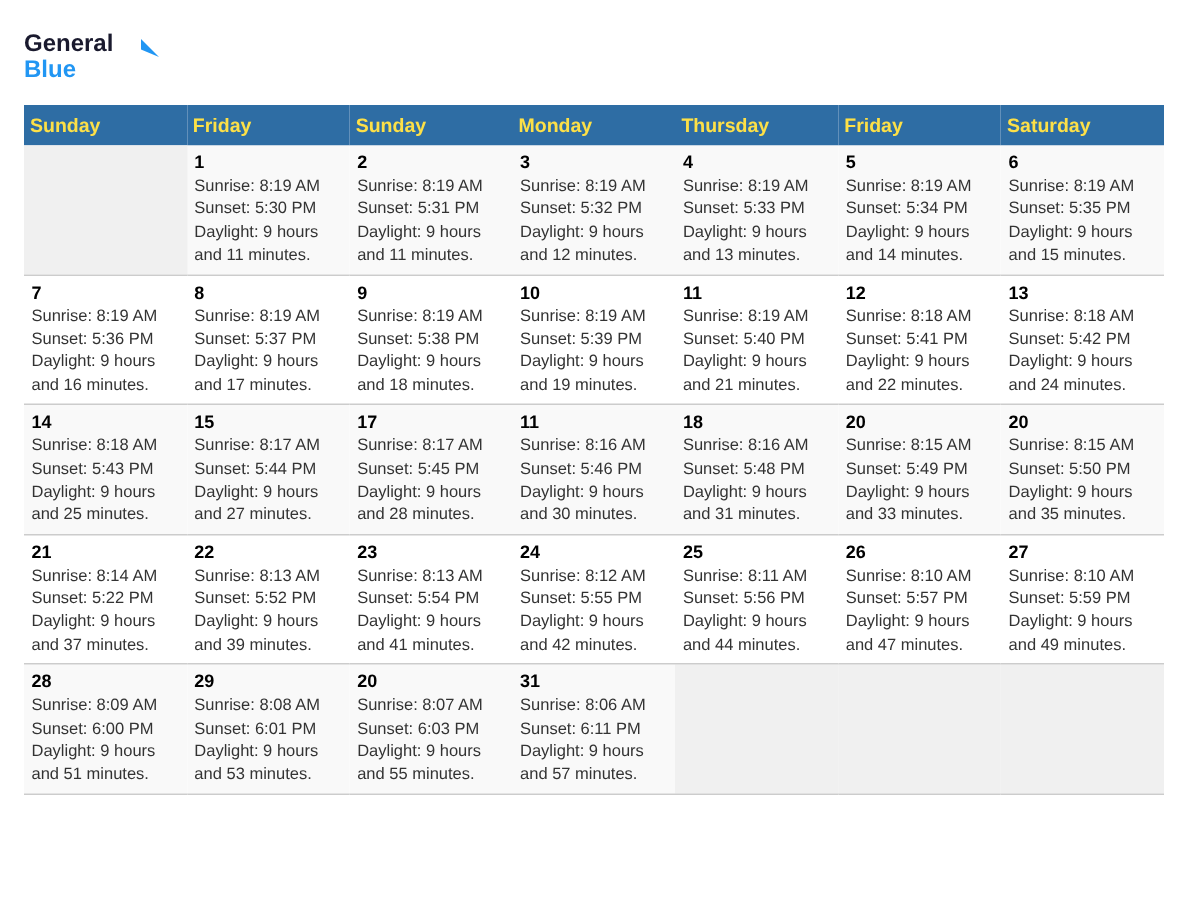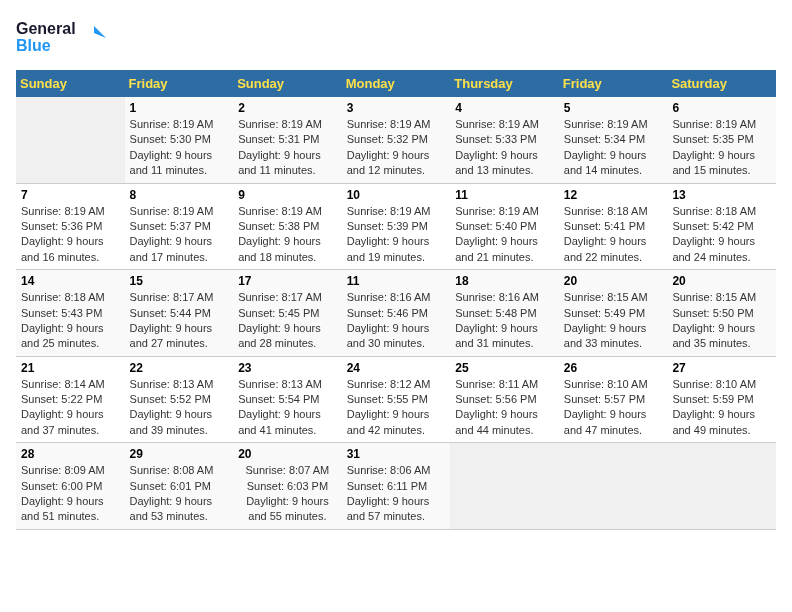--- a/index.html
+++ b/index.html
@@ -313,21 +313,21 @@
         </td>
         <td>
           <span class="day-num">29</span>
           <div class="day-info" style="white-space: pre-line;">Sunrise: 8:08 AM
 Sunset: 6:01 PM
 Daylight: 9 hours
 and 53 minutes.</div>
         </td>
         <td>
           <span class="day-num">20</span>
-          <div class="day-info" style="white-space: pre-line; text-align: center;">Sunrise: 8:07 AM
+          <div class="day-info" style="white-space: pre-line;">Sunrise: 8:07 AM
 Sunset: 6:03 PM
 Daylight: 9 hours
 and 55 minutes.</div>
         </td>
         <td>
           <span class="day-num">31</span>
           <div class="day-info" style="white-space: pre-line;">Sunrise: 8:06 AM
 Sunset: 6:11 PM
 Daylight: 9 hours
 and 57 minutes.</div>

